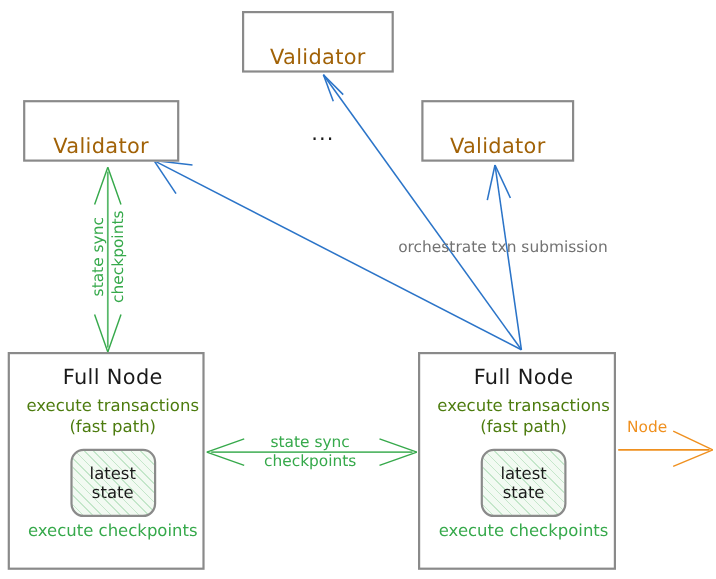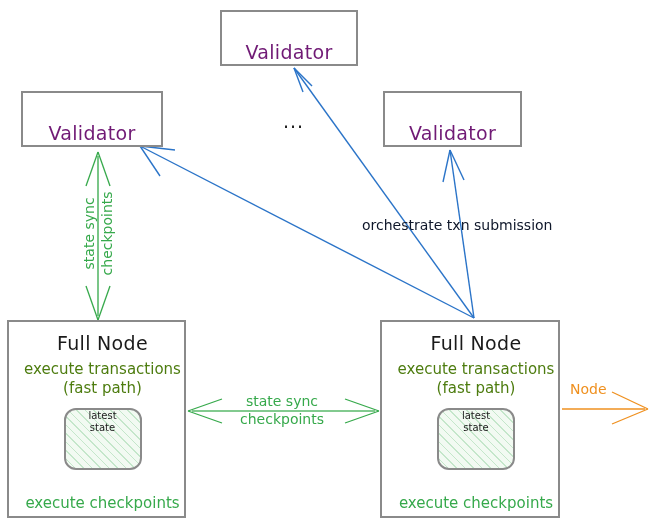--- a/index.html
+++ b/index.html
@@ -30,21 +30,21 @@
     border: 2px solid #8a8a8a;
     background: #ffffff;
   }
   .validator {
     display: flex;
     align-items: center;
     justify-content: center;
   }
   .validator .vlabel {
     font-size: 19px;
-    color: #701a75;
+    color: #a16207;
     letter-spacing: 0.3px;
     margin-top: 28px;
   }
 
   .fullnode {
     display: flex;
     flex-direction: column;
     align-items: center;
     padding-top: 10px;
     padding-left: 12px;
@@ -59,57 +59,57 @@
     font-size: 15px;
     color: #4d7c0f;
     text-align: center;
     line-height: 1.25;
   }
   .fn-ckpt {
     font-size: 15px;
     color: #36a94b;
     text-align: center;
     margin-top: auto;
-    margin-bottom: 4px;
+    margin-bottom: 25px;
   }
 
   
   .state-box {
     margin-top: 10px;
     width: 78px;
     height: 62px;
     box-sizing: border-box;
     border: 2px solid #8a8a8a;
     border-radius: 12px;
     display: flex;
     flex-direction: column;
     align-items: center;
-    justify-content: flex-start;
+    justify-content: center;
     background-color: #f2faf2;
     background-image: repeating-linear-gradient(
         45deg,
         rgba(90, 185, 110, 0.30) 0px,
         rgba(90, 185, 110, 0.30) 1px,
         rgba(255,255,255,0) 1px,
         rgba(255,255,255,0) 6px);
     color: #1a1a1a;
-    font-size: 10px;
+    font-size: 15px;
     line-height: 1.2;
     text-align: center;
   }
 
   
   .edge-label {
     position: absolute;
     text-align: center;
     line-height: 1.15;
     white-space: nowrap;
   }
   .lbl-green { color: #36a94b; font-size: 14px; }
-  .lbl-blue  { color: #0f172a; font-size: 14px; }
+  .lbl-blue  { color: #737373; font-size: 14px; }
   .lbl-orange{ color: #ef901f; font-size: 14px; }
   .rot-label {
     transform: rotate(-90deg);
     transform-origin: center center;
   }
   .dots {
     position: absolute;
     font-size: 19px;
     color: #1a1a1a;
     letter-spacing: 1px;

